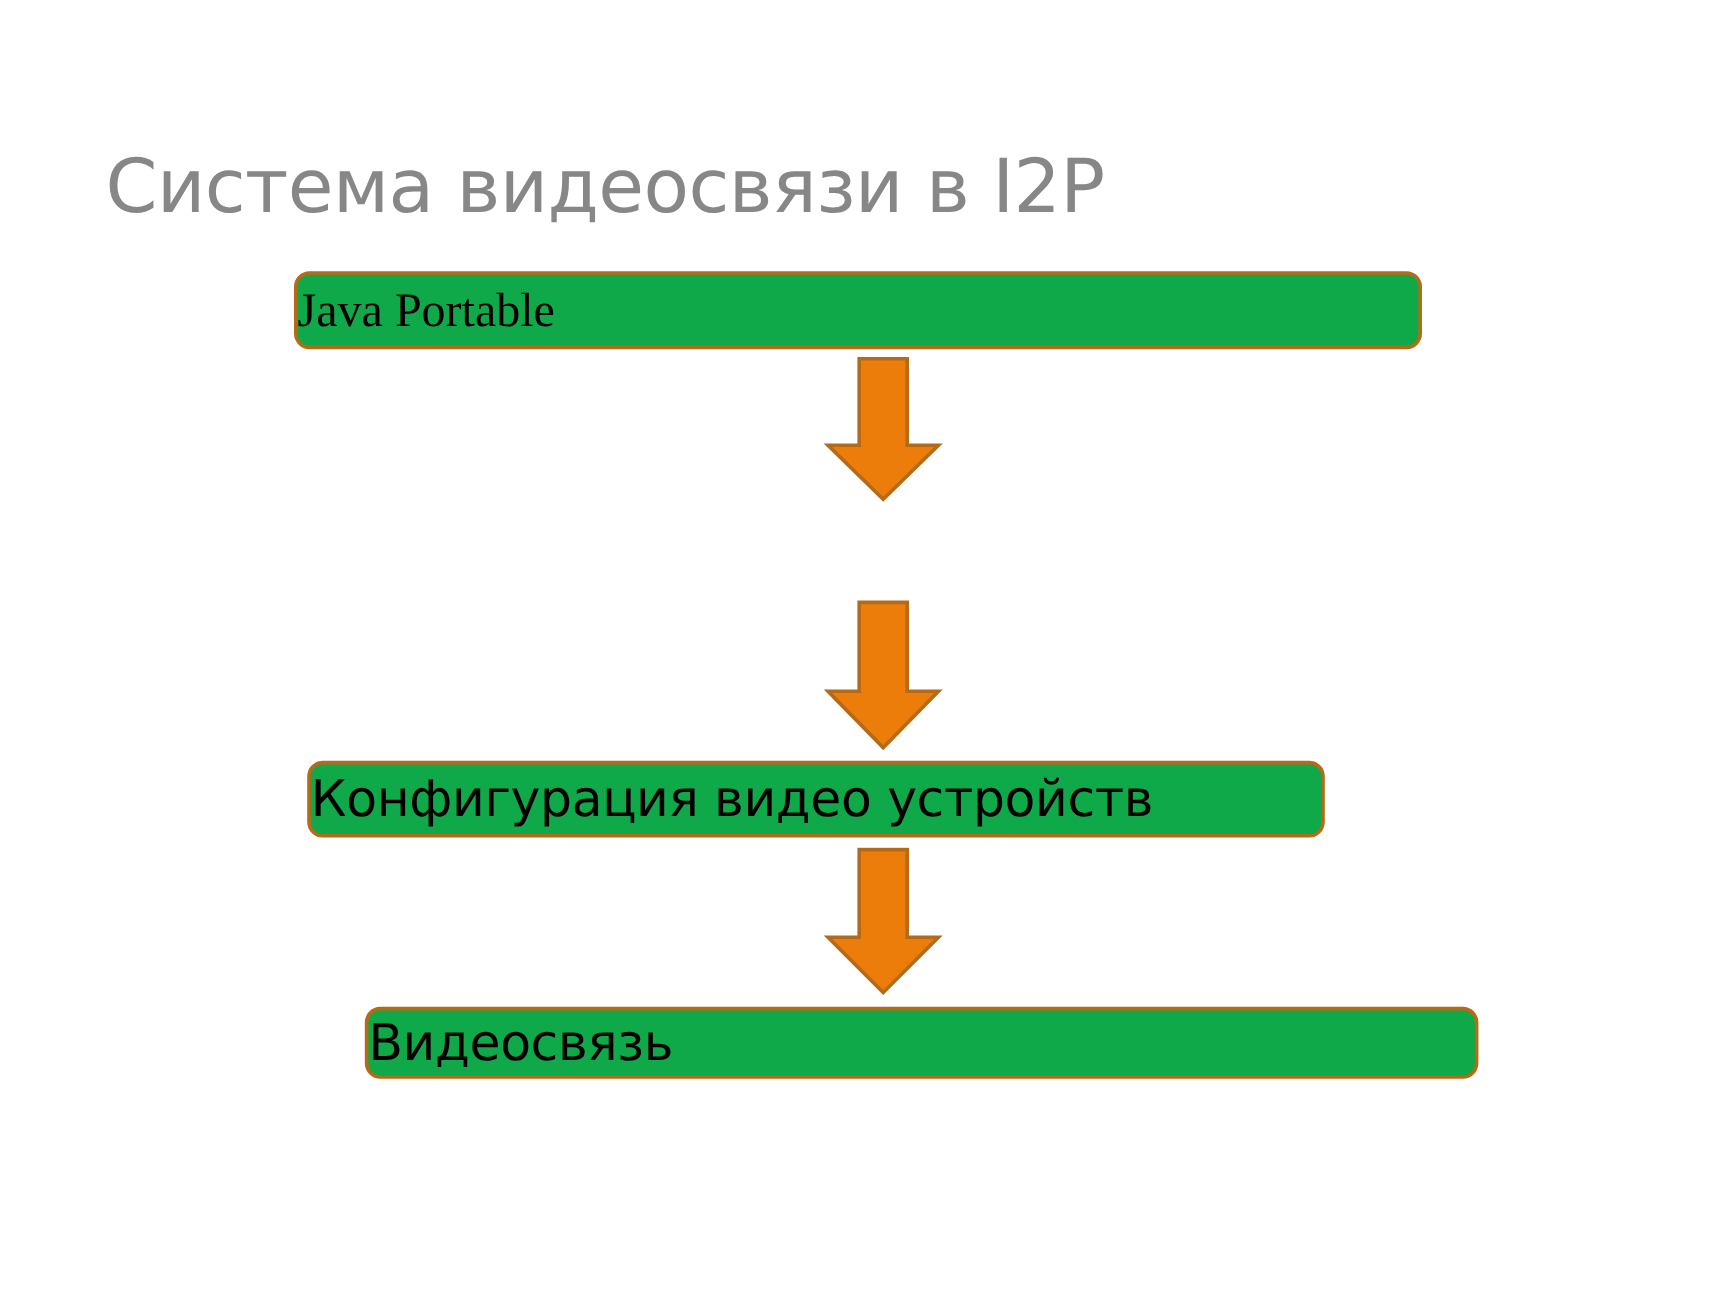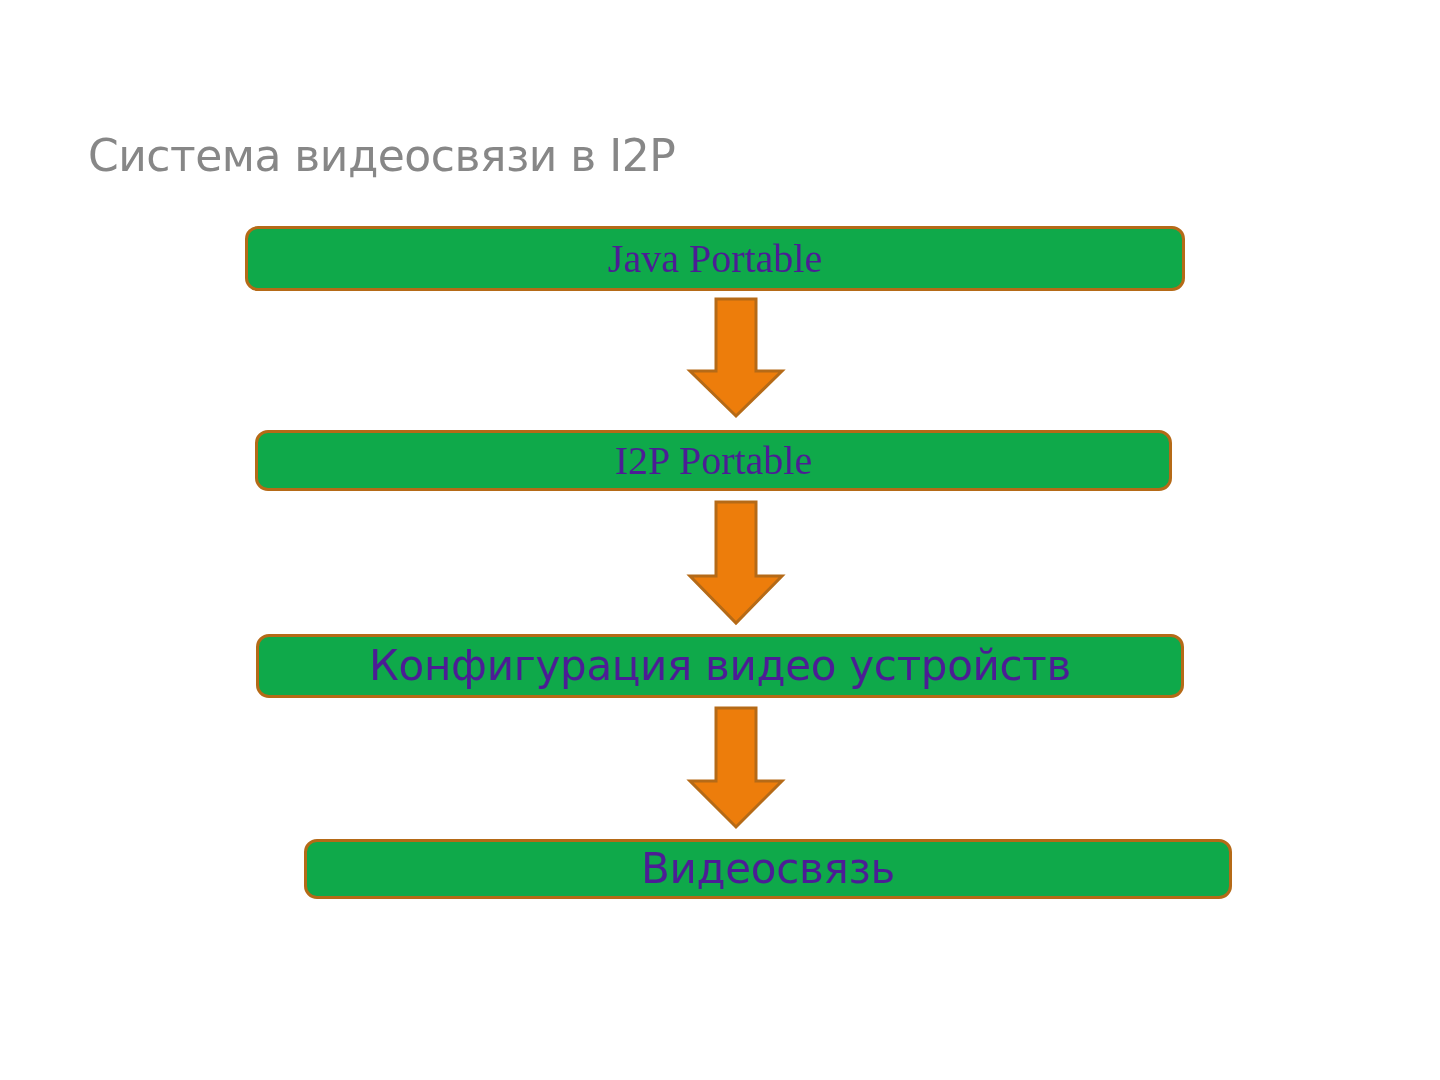--- a/index.html
+++ b/index.html
@@ -21,21 +21,21 @@
     height: 1080px;
     background: #ffffff;
   }
 
   
   .slide-title {
     position: absolute;
     left: 88px;
     top: 120px;
     font-family: "DejaVu Sans", "Liberation Sans", sans-serif;
-    font-size: 44px;
+    font-size: 62px;
     line-height: 72px;
     font-weight: 400;
     color: #878787;
     letter-spacing: -0.5px;
     white-space: nowrap;
   }
 
   
   .flow-box {
     position: absolute;
@@ -47,22 +47,22 @@
     align-items: center;
     justify-content: center;
     color: #ffffff;
     text-align: center;
     overflow: hidden;
   }
 
   .flow-box .box-label {
     display: block;
     width: 100%;
-    text-align: center;
-    color: #4c1d95;
+    text-align: left;
+    color: #000000;
     white-space: nowrap;
   }
 
   
   .flow-box.serif .box-label {
     font-family: "Liberation Serif", "DejaVu Serif", serif;
     font-size: 40px;
     line-height: 44px;
     font-weight: 400;
   }
@@ -71,21 +71,21 @@
   .flow-box.sans .box-label {
     font-family: "DejaVu Sans", "Liberation Sans", sans-serif;
     font-size: 42px;
     line-height: 46px;
     font-weight: 400;
     letter-spacing: -0.3px;
   }
 
   #box-1 { left: 245px; top: 226px; width: 940px; height: 65px; }
   #box-2 { left: 255px; top: 430px; width: 917px; height: 61px; }
-  #box-3 { left: 256px; top: 634px; width: 928px; height: 64px; }
+  #box-3 { left: 256px; top: 634px; width: 848px; height: 64px; }
   #box-4 { left: 256px; top: 839px; width: 928px; height: 60px; margin-left: 48px; }
 
   
   .flow-arrow {
     position: absolute;
     width: 100px;
     height: 130px;
   }
   .flow-arrow svg {
     display: block;
@@ -107,23 +107,20 @@
   <div class="flow-box serif" id="box-1">
     <span class="box-label">Java Portable</span>
   </div>
 
   <div class="flow-arrow" id="arrow-1">
     <svg viewBox="0 0 100 122" preserveAspectRatio="none" aria-hidden="true">
       <polygon points="30,2 70,2 70,74 96,74 50,119 4,74 30,74" fill="#ED7D0B" stroke="#B56A17" stroke-width="3" stroke-linejoin="miter"></polygon>
     </svg>
   </div>
 
-  <div class="flow-box serif" id="box-2">
-    <span class="box-label">I2P Portable</span>
-  </div>
 
   <div class="flow-arrow" id="arrow-2">
     <svg viewBox="0 0 100 126" preserveAspectRatio="none" aria-hidden="true">
       <polygon points="30,2 70,2 70,76 96,76 50,123 4,76 30,76" fill="#ED7D0B" stroke="#B56A17" stroke-width="3" stroke-linejoin="miter"></polygon>
     </svg>
   </div>
 
   <div class="flow-box sans" id="box-3">
     <span class="box-label">Конфигурация видео устройств</span>
   </div>

